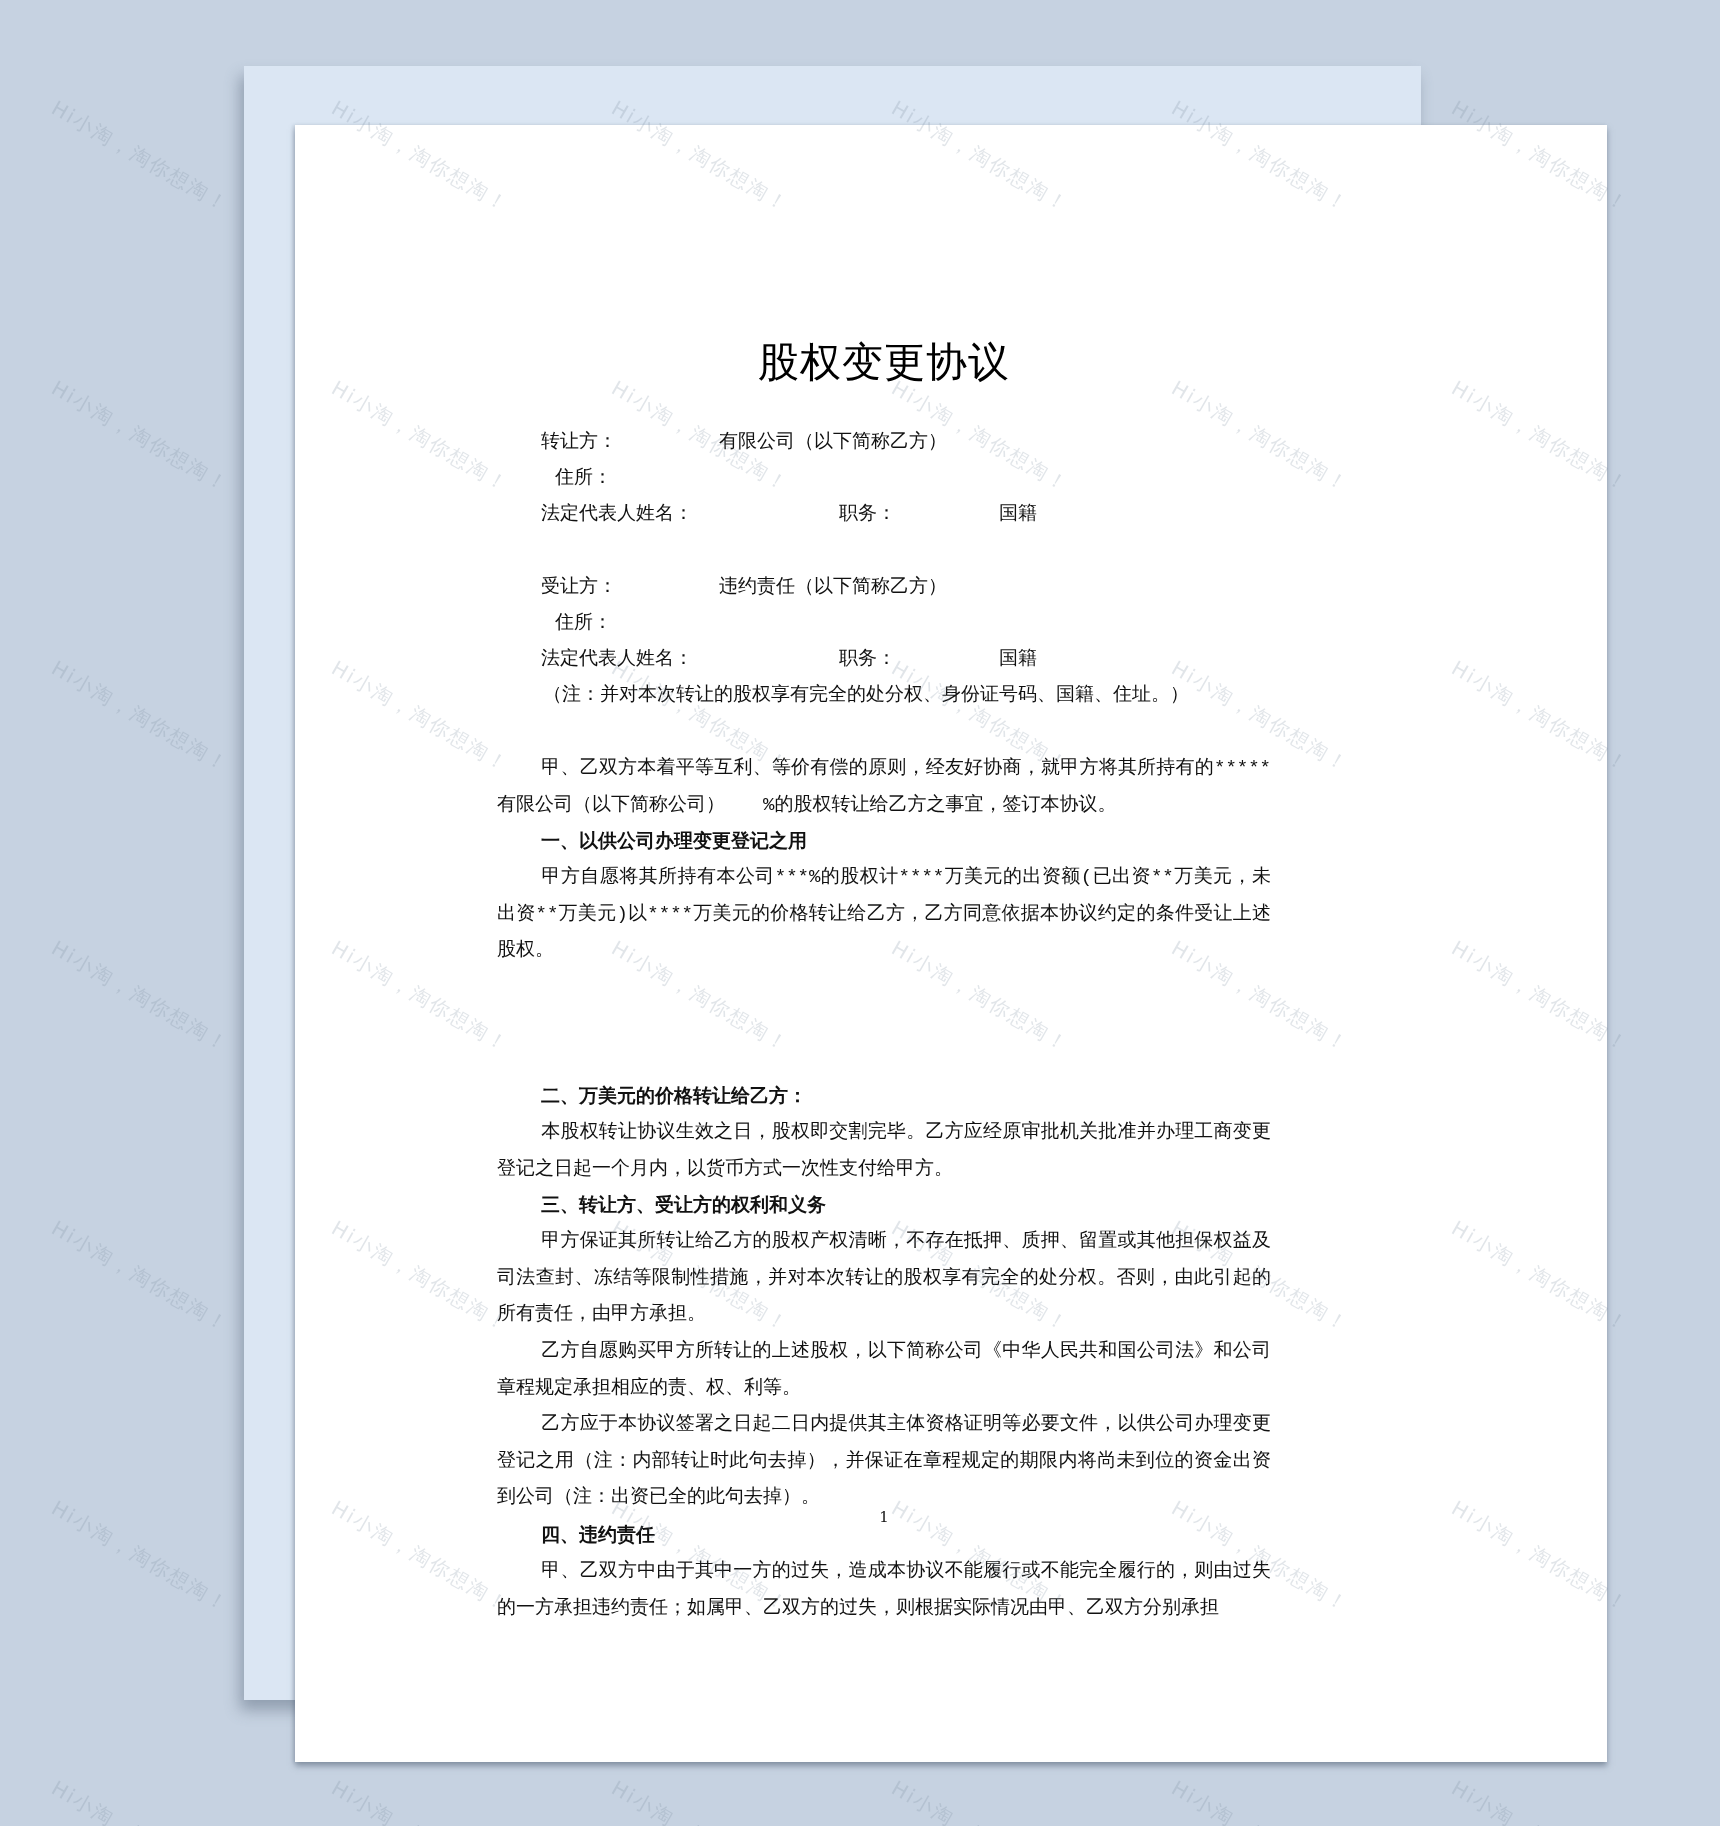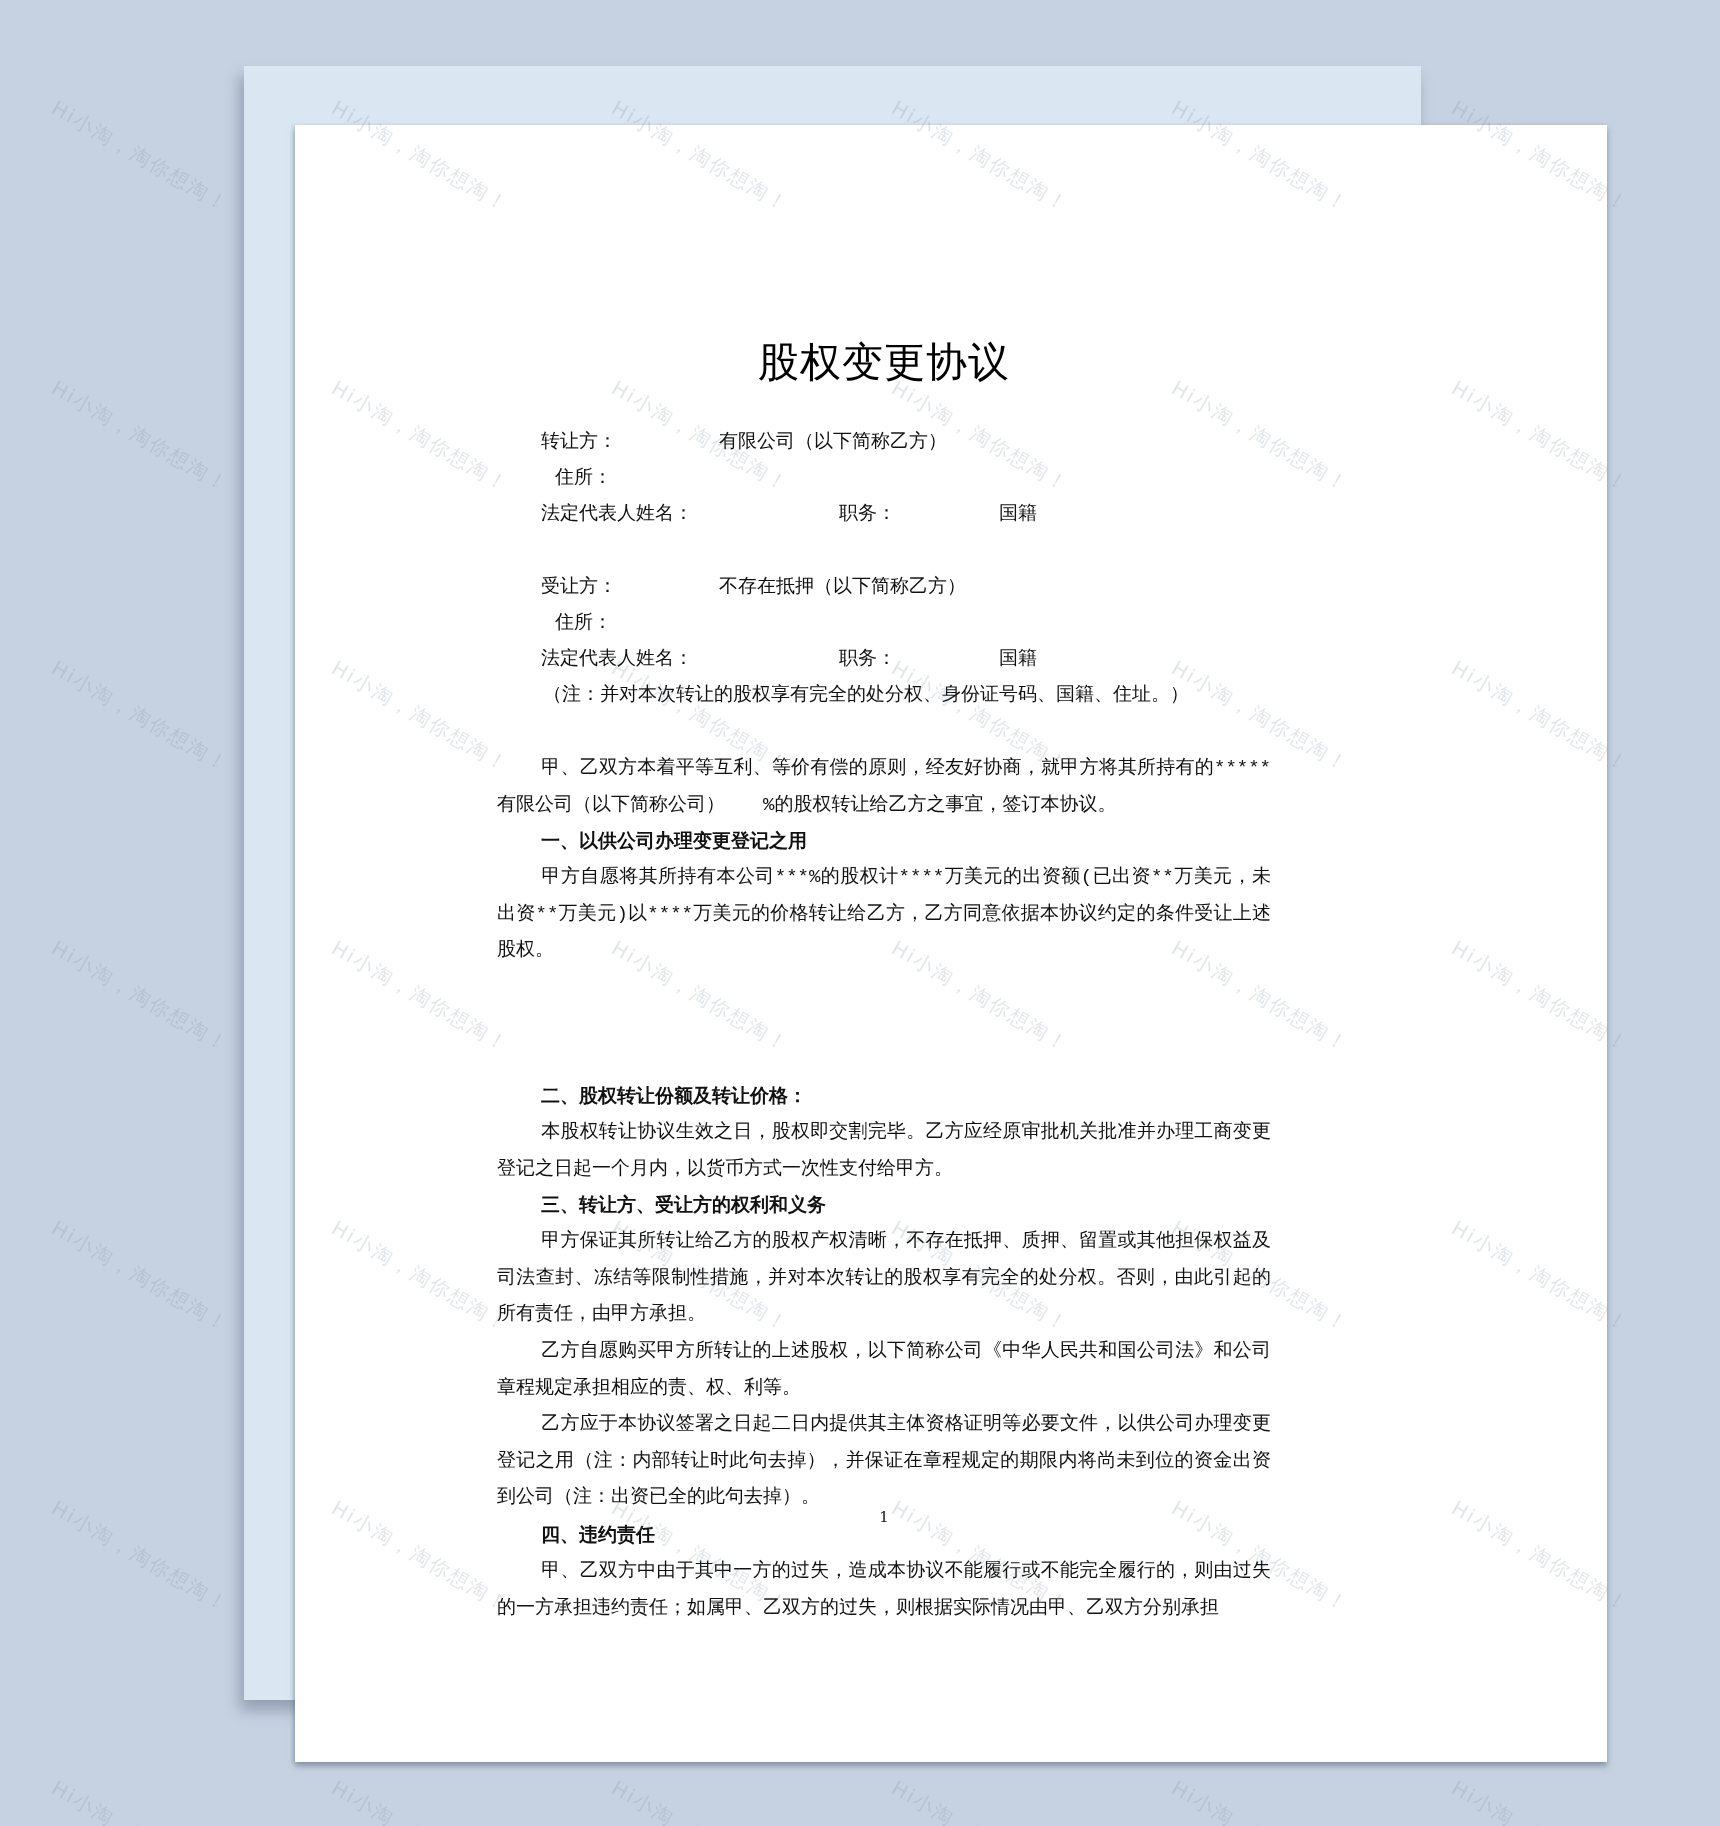--- a/index.html
+++ b/index.html
@@ -49,34 +49,34 @@
     <div class="title">股权变更协议</div>
 
     <span class="line" style="top:303px;left:44px">转让方：</span>
     <span class="line" style="top:303px;left:222px">有限公司（以下简称乙方）</span>
     <span class="line" style="top:339px;left:58px">住所：</span>
     <span class="line" style="top:375px;left:44px">法定代表人姓名：</span>
     <span class="line" style="top:375px;left:342px">职务：</span>
     <span class="line" style="top:375px;left:502px">国籍</span>
 
     <span class="line" style="top:448px;left:44px">受让方：</span>
-    <span class="line" style="top:448px;left:222px">不存在抵押（以下简称乙方）</span>
+    <span class="line" style="top:448px;left:222px">违约责任（以下简称乙方）</span>
     <span class="line" style="top:484px;left:58px">住所：</span>
     <span class="line" style="top:520px;left:44px">法定代表人姓名：</span>
     <span class="line" style="top:520px;left:342px">职务：</span>
     <span class="line" style="top:520px;left:502px">国籍</span>
 
     <span class="line" style="top:556px;left:46px">（注：并对本次转让的股权享有完全的处分权、身份证号码、国籍、住址。）</span>
 
     <div class="para" style="top:625px"><span class="indent"></span><span>甲、乙双方本着平等互利、等价有偿的原则，经友好协商，就甲方将其所持有的*****有限公司（以下简称公司）　　%的股权转让给乙方之事宜，签订本协议。</span></div>
 
     <div class="heading" style="top:703px">一、以供公司办理变更登记之用</div>
     <div class="para" style="top:734px"><span class="indent"></span><span>甲方自愿将其所持有本公司***%的股权计****万美元的出资额(已出资**万美元，未出资**万美元)以****万美元的价格转让给乙方，乙方同意依据本协议约定的条件受让上述股权。</span></div>
 
-    <div class="heading" style="top:958px">二、股权转让份额及转让价格：</div>
+    <div class="heading" style="top:958px">二、万美元的价格转让给乙方：</div>
     <div class="para" style="top:989px"><span class="indent"></span><span>本股权转让协议生效之日，股权即交割完毕。乙方应经原审批机关批准并办理工商变更登记之日起一个月内，以货币方式一次性支付给甲方。</span></div>
 
     <div class="heading" style="top:1067px">三、转让方、受让方的权利和义务</div>
     <div class="para" style="top:1098px"><span class="indent"></span><span>甲方保证其所转让给乙方的股权产权清晰，不存在抵押、质押、留置或其他担保权益及司法查封、冻结等限制性措施，并对本次转让的股权享有完全的处分权。否则，由此引起的所有责任，由甲方承担。</span></div>
     <div class="para" style="top:1208px"><span class="indent"></span><span>乙方自愿购买甲方所转让的上述股权，以下简称公司《中华人民共和国公司法》和公司章程规定承担相应的责、权、利等。</span></div>
     <div class="para" style="top:1281px"><span class="indent"></span><span>乙方应于本协议签署之日起二日内提供其主体资格证明等必要文件，以供公司办理变更登记之用（注：内部转让时此句去掉），并保证在章程规定的期限内将尚未到位的资金出资到公司（注：出资已全的此句去掉）。</span></div>
 
     <div class="heading" style="top:1397px">四、违约责任</div>
     <div class="para" style="top:1428px"><span class="indent"></span><span>甲、乙双方中由于其中一方的过失，造成本协议不能履行或不能完全履行的，则由过失的一方承担违约责任；如属甲、乙双方的过失，则根据实际情况由甲、乙双方分别承担</span></div>
 

